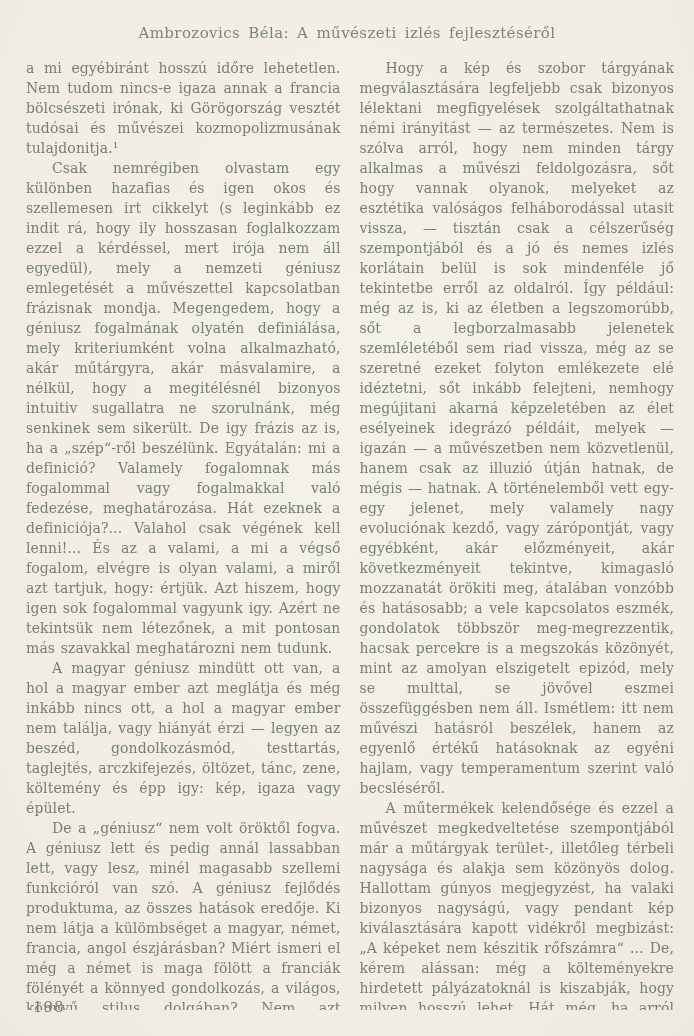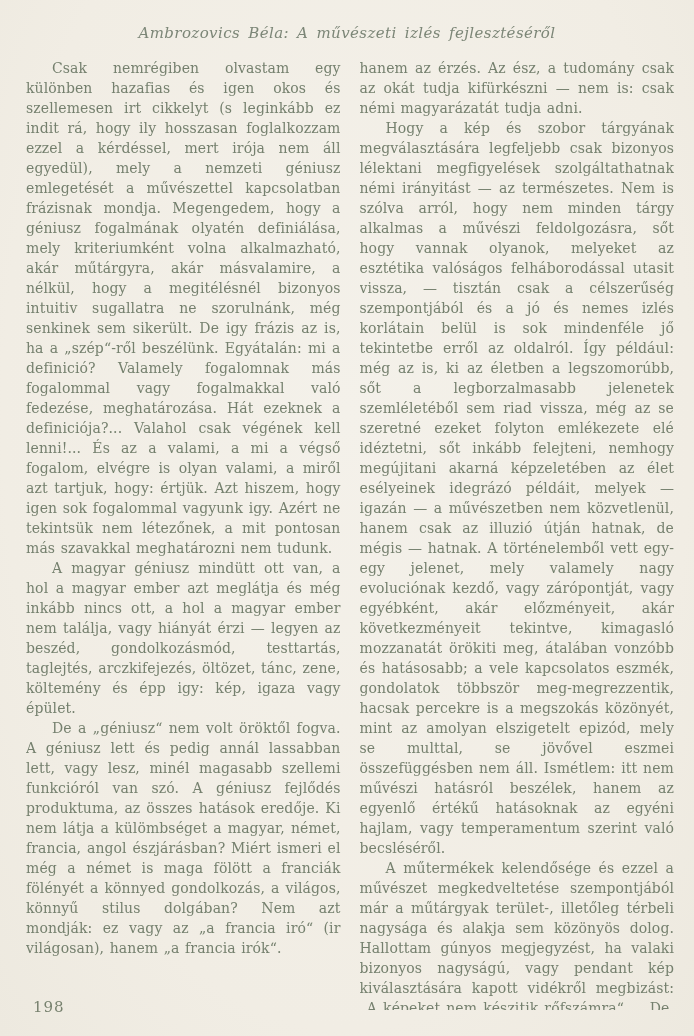--- a/index.html
+++ b/index.html
@@ -10,21 +10,20 @@
     width: 694px;
     height: 1036px;
     overflow: hidden;
     position: relative;
     background: radial-gradient(ellipse at 50% 40%, #f4f1ea 0%, #f1ede4 70%, #ede9df 100%);
     font-family: "DejaVu Serif", "Liberation Serif", serif;
     color: #75806e;
   }
   .running-header {
     text-align: center;
-    font-style: italic;
     font-size: 15px;
     letter-spacing: 0.4px;
     padding-top: 24px;
     color: #7c8677;
     word-spacing: 3px;
   }
   .text-columns {
     display: flex;
     gap: 19px;
     padding: 16px 20px 0 26px;
@@ -55,24 +54,24 @@
     color: #78826f;
   }
 </style>
 </head>
 <body>
 
 <div class="running-header">Ambrozovics Béla: A művészeti izlés fejlesztéséről</div>
 
 <div class="text-columns">
   <div class="column">
+      <p class="">a mi egyébiránt hosszú időre lehetetlen. Nem tudom nincs-e igaza annak a francia bölcsészeti irónak, ki Görögország vesztét tudósai és művészei kozmopolizmusának tulajdonitja.¹</p>
       <p class="indent">Csak nemrégiben olvastam egy különben hazafias és igen okos és szellemesen irt cikkelyt (s leginkább ez indit rá, hogy ily hosszasan foglalkozzam ezzel a kérdéssel, mert irója nem áll egyedül), mely a nemzeti géniusz emlegetését a művészettel kapcsolatban frázisnak mondja. Megengedem, hogy a géniusz fogalmának olyatén definiálása, mely kriteriumként volna alkalmazható, akár műtárgyra, akár másvalamire, a nélkül, hogy a megitélésnél bizonyos intuitiv sugallatra ne szorulnánk, még senkinek sem sikerült. De igy frázis az is, ha a „szép“-ről beszélünk. Egyátalán: mi a definició? Valamely fogalomnak más fogalommal vagy fogalmakkal való fedezése, meghatározása. Hát ezeknek a definiciója?... Valahol csak végének kell lenni!... És az a valami, a mi a végső fogalom, elvégre is olyan valami, a miről azt tartjuk, hogy: értjük. Azt hiszem, hogy igen sok fogalommal vagyunk igy. Azért ne tekintsük nem létezőnek, a mit pontosan más szavakkal meghatározni nem tudunk.</p>
       <p class="indent">A magyar géniusz mindütt ott van, a hol a magyar ember azt meglátja és még inkább nincs ott, a hol a magyar ember nem találja, vagy hiányát érzi — legyen az beszéd, gondolkozásmód, testtartás, taglejtés, arczkifejezés, öltözet, tánc, zene, költemény és épp igy: kép, igaza vagy épület.</p>
       <p class="indent">De a „géniusz“ nem volt öröktől fogva. A géniusz lett és pedig annál lassabban lett, vagy lesz, minél magasabb szellemi funkcióról van szó. A géniusz fejlődés produktuma, az összes hatások eredője. Ki nem látja a külömbséget a magyar, német, francia, angol észjárásban? Miért ismeri el még a német is maga fölött a franciák fölényét a könnyed gondolkozás, a világos, könnyű stilus dolgában? Nem azt mondják: ez vagy az „a francia iró“ (ir világosan), hanem „a francia irók“.</p>
     </div>
   <div class="column">
-      <p class="">hanem az érzés. Az ész, a tudomány csak az okát tudja kifürkészni — nem is: csak némi magyarázatát tudja adni.</p>
       <p class="indent">Hogy a kép és szobor tárgyának megválasztására legfeljebb csak bizonyos lélektani megfigyelések szolgáltathatnak némi irányitást — az természetes. Nem is szólva arról, hogy nem minden tárgy alkalmas a művészi feldolgozásra, sőt hogy vannak olyanok, melyeket az esztétika valóságos felháborodással utasit vissza, — tisztán csak a célszerűség szempontjából és a jó és nemes izlés korlátain belül is sok mindenféle jő tekintetbe erről az oldalról. Így például: még az is, ki az életben a legszomorúbb, sőt a legborzalmasabb jelenetek szemléletéből sem riad vissza, még az se szeretné ezeket folyton emlékezete elé idéztetni, sőt inkább felejteni, nemhogy megújitani akarná képzeletében az élet esélyeinek idegrázó példáit, melyek — igazán — a művészetben nem közvetlenül, hanem csak az illuzió útján hatnak, de mégis — hatnak. A történelemből vett egy-egy jelenet, mely valamely nagy evoluciónak kezdő, vagy zárópontját, vagy egyébként, akár előzményeit, akár következményeit tekintve, kimagasló mozzanatát örökiti meg, átalában vonzóbb és hatásosabb; a vele kapcsolatos eszmék, gondolatok többször meg-megrezzentik, hacsak percekre is a megszokás közönyét, mint az amolyan elszigetelt epizód, mely se multtal, se jövővel eszmei összefüggésben nem áll. Ismétlem: itt nem művészi hatásról beszélek, hanem az egyenlő értékű hatásoknak az egyéni hajlam, vagy temperamentum szerint való becsléséről.</p>
       <p class="indent">A műtermékek kelendősége és ezzel a művészet megkedveltetése szempontjából már a műtárgyak terület-, illetőleg térbeli nagysága és alakja sem közönyös dolog. Hallottam gúnyos megjegyzést, ha valaki bizonyos nagyságú, vagy pendant kép kiválasztására kapott vidékről megbizást: „A képeket nem készitik rőfszámra“ ... De, kérem alássan: még a költeményekre hirdetett pályázatoknál is kiszabják, hogy milyen hosszú lehet. Hát még, ha arról van szó, hogyan helyezzek el egy tárgyat, legyen az bár a szó legnemesebb, legmagasabb értelmében vett disztárgy, a szobámban, hogyan illeszszem be a többi közé? A nagy-</p>
     </div>
 </div>
 
 <div class="page-number">198</div>
 
 </body></html>

